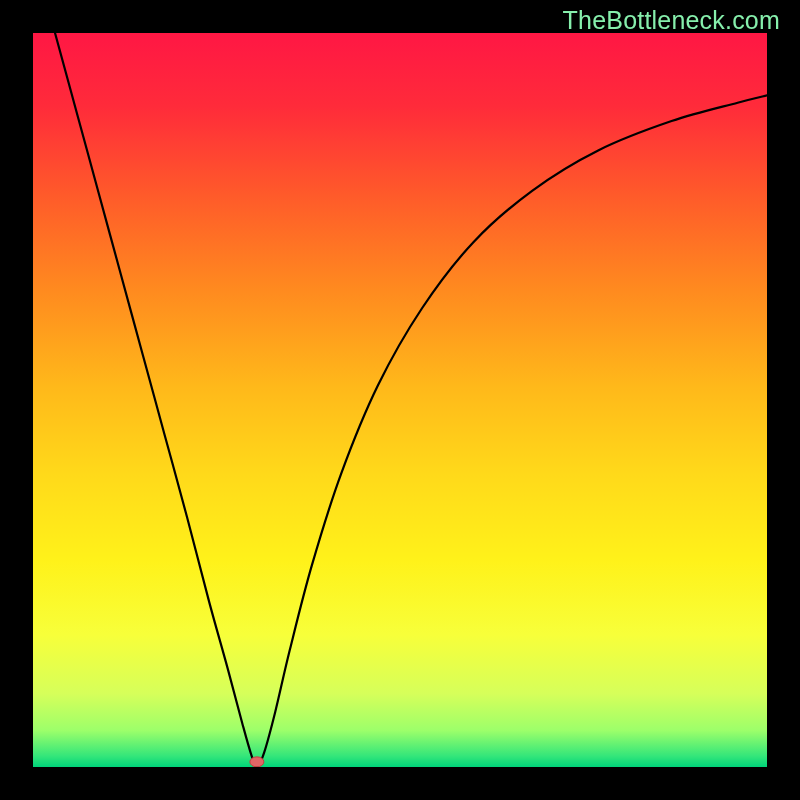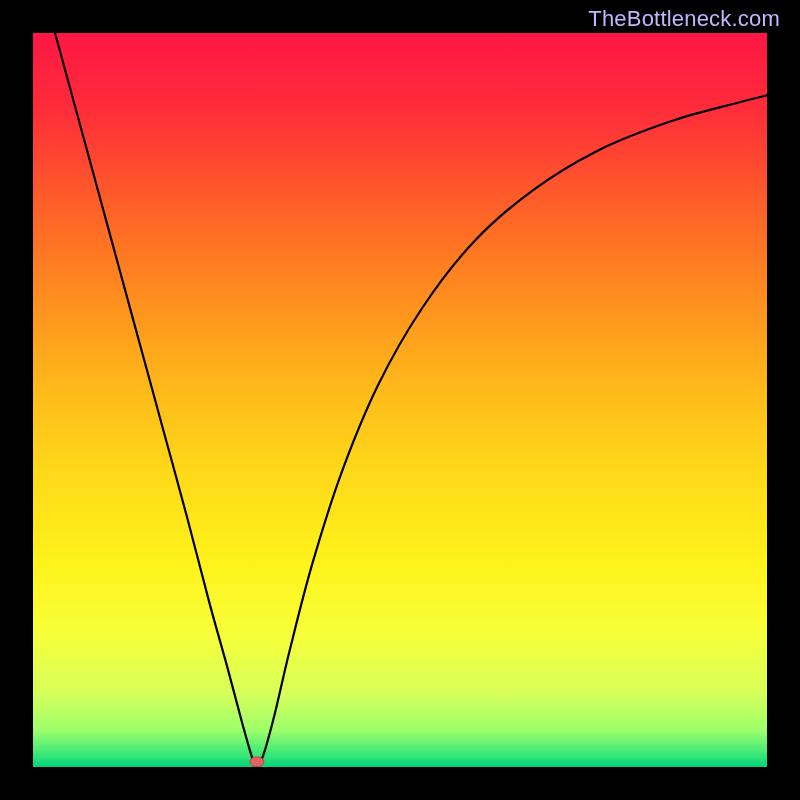--- a/index.html
+++ b/index.html
@@ -23,22 +23,22 @@
     top: 33px;
     left: 33px;
     width: 734px;
     height: 734px;
     
   }
   .watermark {
     position: absolute;
     top: 6px;
     right: 20px;
-    color: #c4b5fd;
-    font-size: 22px;
+    color: #86efac;
+    font-size: 25px;
     font-weight: 400;
     letter-spacing: 0.2px;
     margin-left: 8px;
   }
   svg {
     display: block;
   }
 </style>
 </head>
 <body>

